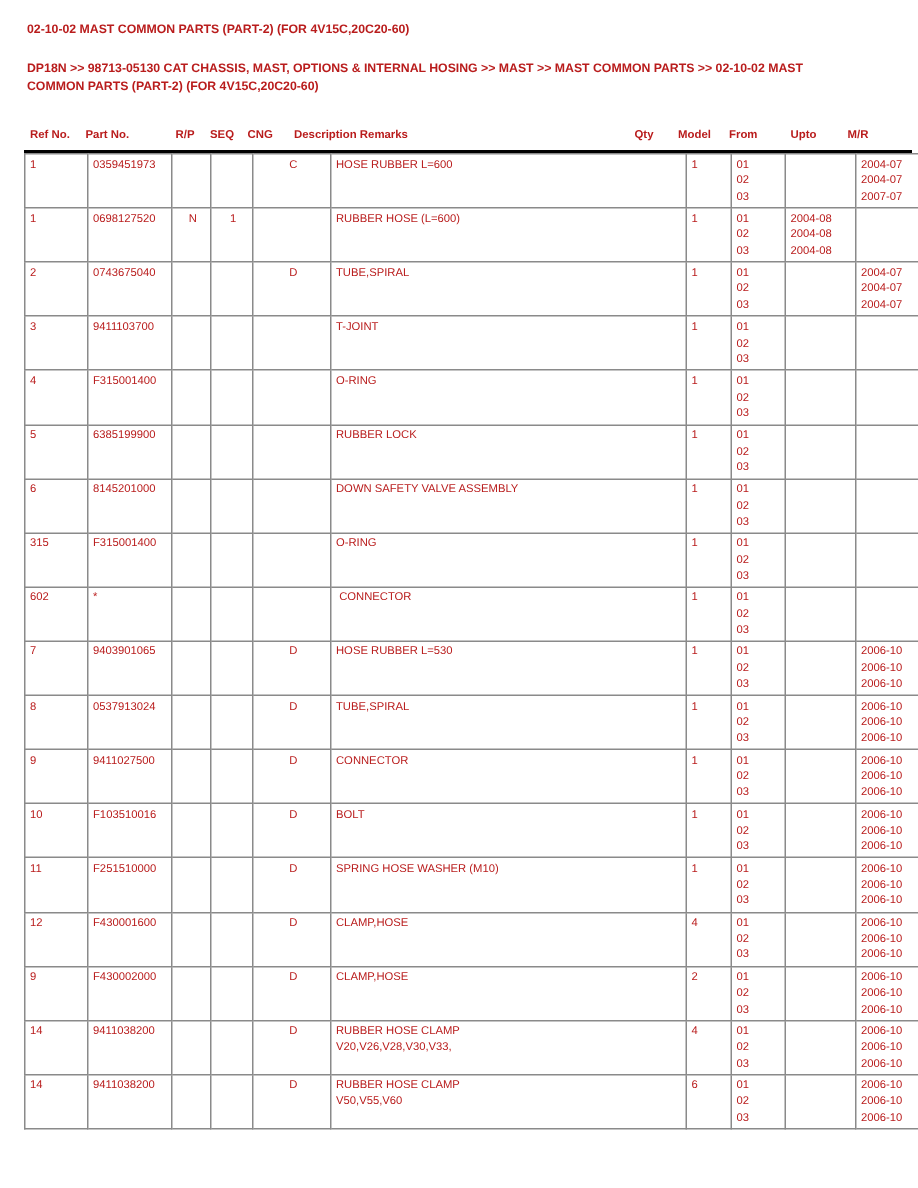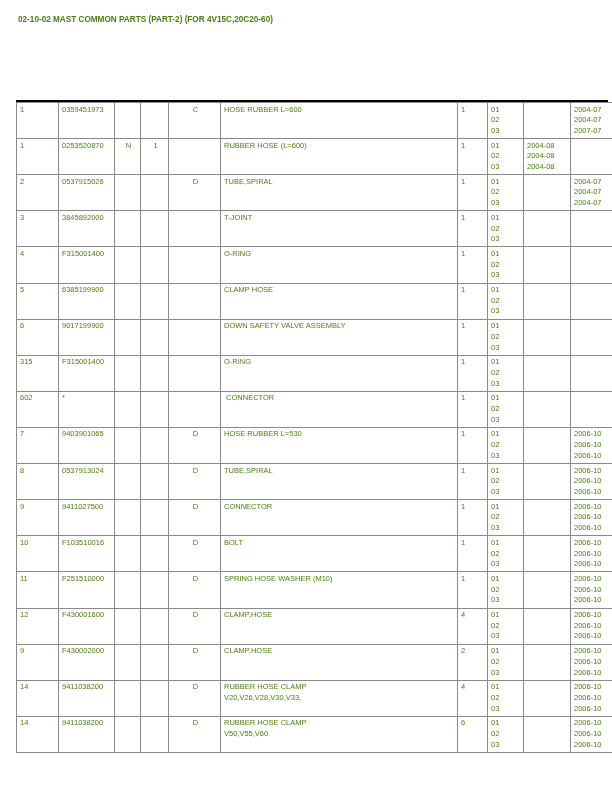--- a/index.html
+++ b/index.html
@@ -1,21 +1,21 @@
 <!DOCTYPE html>
 <html><head>
 <meta charset="utf-8">
 <style>
   html, body { margin: 0; padding: 0; background: #ffffff; }
   .page {
     position: relative;
     width: 612px;
     height: 792px;
     background: #ffffff;
-    color: #4d7c0f;
+    color: #b91c1c;
     font-family: "Liberation Sans", sans-serif;
     overflow: hidden;
   }
   .page-title {
     position: absolute;
     left: 18px;
     top: 14px;
     font-size: 8.2px;
     font-weight: bold;
     line-height: 11px;
@@ -90,22 +90,37 @@
   td.col-upto  { width: 43px;  }
 </style>
 </head>
 <body>
 
 <div class="page">
 
   <div class="page-title">02-10-02 MAST COMMON PARTS (PART-2) (FOR 4V15C,20C20-60)</div>
 
   <div class="breadcrumb">
+    <div class="bc-line">DP18N &gt;&gt; 98713-05130 CAT CHASSIS, MAST, OPTIONS &amp; INTERNAL HOSING &gt;&gt; MAST &gt;&gt; MAST COMMON PARTS &gt;&gt; 02-10-02 MAST</div>
+    <div class="bc-line">COMMON PARTS (PART-2) (FOR 4V15C,20C20-60)</div>
   </div>
 
+  <div class="col-heads">
+    <span class="h-ref">Ref No.</span>
+    <span class="h-part">Part No.</span>
+    <span class="h-rp">R/P</span>
+    <span class="h-seq">SEQ</span>
+    <span class="h-cng">CNG</span>
+    <span class="h-desc">Description Remarks</span>
+    <span class="h-qty">Qty</span>
+    <span class="h-model">Model</span>
+    <span class="h-from">From</span>
+    <span class="h-upto">Upto</span>
+    <span class="h-mr">M/R</span>
+  </div>
 
   <div class="head-rule"></div>
 
   <table class="parts">
     <tbody id="parts-body">
         <tr>
           <td class="col-ref">1</td>
           <td class="col-part">0359451973</td>
           <td class="col-rp"></td>
           <td class="col-seq"></td>
@@ -115,53 +130,53 @@
           <td class="col-model">01
 02
 03</td>
           <td class="col-from"></td>
           <td class="col-upto">2004-07
 2004-07
 2007-07</td>
         </tr>
         <tr>
           <td class="col-ref">1</td>
-          <td class="col-part">0253520870</td>
+          <td class="col-part">0698127520</td>
           <td class="col-rp">N</td>
           <td class="col-seq">1</td>
           <td class="col-cng"></td>
           <td class="col-desc">RUBBER HOSE (L=600)</td>
           <td class="col-qty">1</td>
           <td class="col-model">01
 02
 03</td>
           <td class="col-from">2004-08
 2004-08
 2004-08</td>
           <td class="col-upto"></td>
         </tr>
         <tr>
           <td class="col-ref">2</td>
-          <td class="col-part">0537915026</td>
+          <td class="col-part">0743675040</td>
           <td class="col-rp"></td>
           <td class="col-seq"></td>
           <td class="col-cng">D</td>
           <td class="col-desc">TUBE,SPIRAL</td>
           <td class="col-qty">1</td>
           <td class="col-model">01
 02
 03</td>
           <td class="col-from"></td>
           <td class="col-upto">2004-07
 2004-07
 2004-07</td>
         </tr>
         <tr>
           <td class="col-ref">3</td>
-          <td class="col-part">3845892000</td>
+          <td class="col-part">9411103700</td>
           <td class="col-rp"></td>
           <td class="col-seq"></td>
           <td class="col-cng"></td>
           <td class="col-desc">T-JOINT</td>
           <td class="col-qty">1</td>
           <td class="col-model">01
 02
 03</td>
           <td class="col-from"></td>
           <td class="col-upto"></td>
@@ -179,31 +194,31 @@
 03</td>
           <td class="col-from"></td>
           <td class="col-upto"></td>
         </tr>
         <tr>
           <td class="col-ref">5</td>
           <td class="col-part">6385199900</td>
           <td class="col-rp"></td>
           <td class="col-seq"></td>
           <td class="col-cng"></td>
-          <td class="col-desc">CLAMP HOSE</td>
+          <td class="col-desc">RUBBER LOCK</td>
           <td class="col-qty">1</td>
           <td class="col-model">01
 02
 03</td>
           <td class="col-from"></td>
           <td class="col-upto"></td>
         </tr>
         <tr>
           <td class="col-ref">6</td>
-          <td class="col-part">9017199900</td>
+          <td class="col-part">8145201000</td>
           <td class="col-rp"></td>
           <td class="col-seq"></td>
           <td class="col-cng"></td>
           <td class="col-desc">DOWN SAFETY VALVE ASSEMBLY</td>
           <td class="col-qty">1</td>
           <td class="col-model">01
 02
 03</td>
           <td class="col-from"></td>
           <td class="col-upto"></td>

